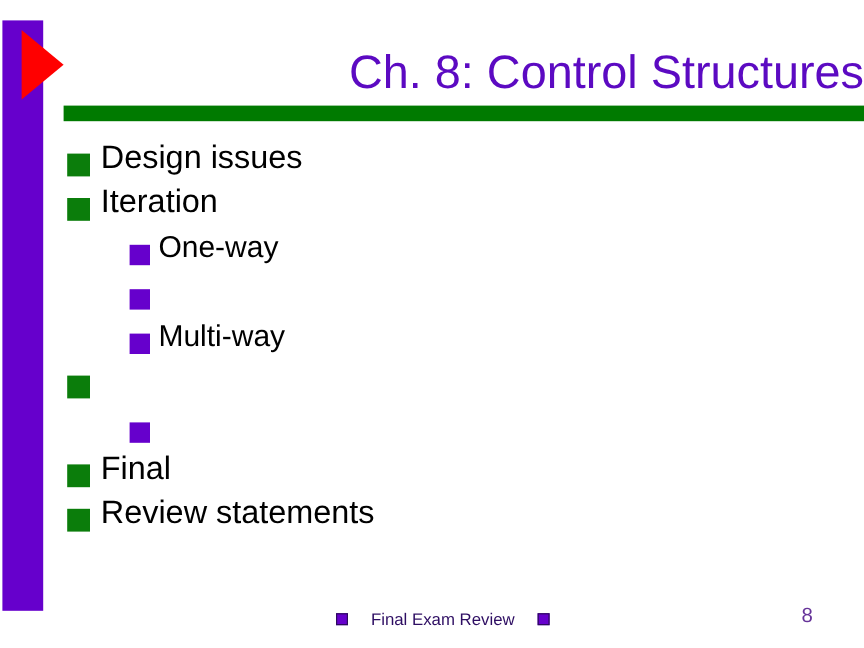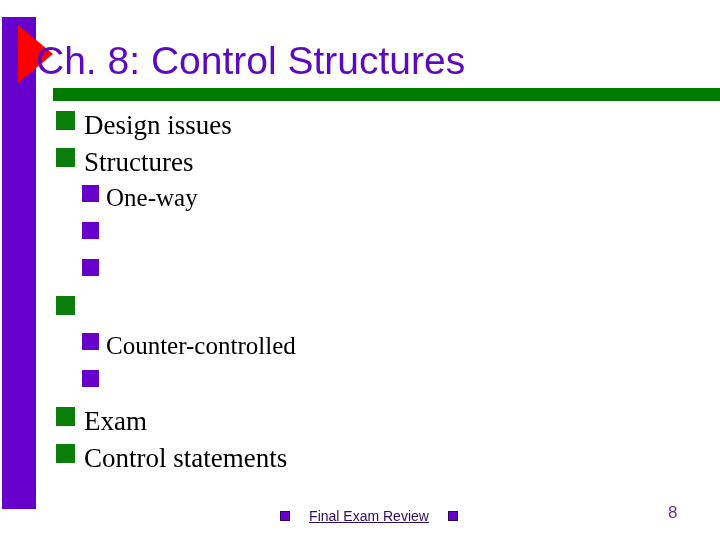--- a/index.html
+++ b/index.html
@@ -44,21 +44,21 @@
     border-top: 29px solid transparent;
     border-bottom: 29px solid transparent;
     border-left: 35px solid var(--accent-red);
   }
 
   .title {
     position: absolute;
     left: 36px;
     right: 0;
     top: 40px;
-    text-align: left;
+    text-align: right;
     font-size: 39px;
     line-height: 42px;
     color: var(--title-purple);
     white-space: nowrap;
   }
 
   .divider {
     position: absolute;
     left: 53px;
     right: 0;
@@ -69,28 +69,27 @@
 
   .bullet-list {
     position: absolute;
     left: 0;
     right: 0;
     top: 110px;
     list-style: none;
   }
   .bullet-list li {
     display: flex;
-    align-items: flex-start;
+    align-items: flex-end;
     height: 37px;
     color: var(--body-text);
     white-space: nowrap;
-    font-family: Liberation Serif, serif;
   }
   .bullet-list li.lvl1 { padding-left: 56px; font-size: 27px; }
-  .bullet-list li.lvl2 { padding-left: 82px; font-size: 25px; }
+  .bullet-list li.lvl2 { padding-left: 108px; font-size: 25px; }
 
   .sq {
     display: inline-block;
     flex: 0 0 auto;
   }
   .lvl1 .sq {
     width: 19px; height: 19px;
     background: var(--bullet-green);
     margin-right: 9px;
     margin-top: 1px;
@@ -115,21 +114,21 @@
     color: var(--footer-text);
     font-size: 14px;
     white-space: nowrap;
   }
   .footer .fsq {
     width: 10px; height: 10px;
     background: var(--accent-purple);
     border: 1px solid #2d0a5e;
     display: inline-block;
   }
-  .footer .ftext { margin: 0 19px; text-decoration: underline; }
+  .footer .ftext { margin: 0 19px; }
 
   .page-number {
     position: absolute;
     left: 668px;
     top: 503px;
     width: 30px;
     text-align: left;
     font-size: 17px;
     color: var(--page-number-color);
   }
@@ -146,49 +145,46 @@
 
   <div class="divider"></div>
 
   <ul class="bullet-list">
     <li class="lvl1">
       <span class="sq"></span>
       <span>Design issues</span>
     </li>
     <li class="lvl1">
       <span class="sq"></span>
-      <span>Structures</span>
+      <span>Iteration</span>
     </li>
     <li class="lvl2">
       <span class="sq"></span>
       <span>One-way</span>
     </li>
     <li class="lvl2">
       <span class="sq"></span>
     </li>
     <li class="lvl2">
       <span class="sq"></span>
+      <span>Multi-way</span>
     </li>
     <li class="lvl1">
       <span class="sq"></span>
     </li>
     <li class="lvl2">
       <span class="sq"></span>
-      <span>Counter-controlled</span>
-    </li>
-    <li class="lvl2">
-      <span class="sq"></span>
     </li>
     <li class="lvl1">
       <span class="sq"></span>
-      <span>Exam</span>
+      <span>Final</span>
     </li>
     <li class="lvl1">
       <span class="sq"></span>
-      <span>Control statements</span>
+      <span>Review statements</span>
     </li>
   </ul>
 
   <div class="footer">
     <span class="fsq"></span>
     <span class="ftext">Final Exam Review</span>
     <span class="fsq"></span>
   </div>
 
   <div class="page-number">8</div>

